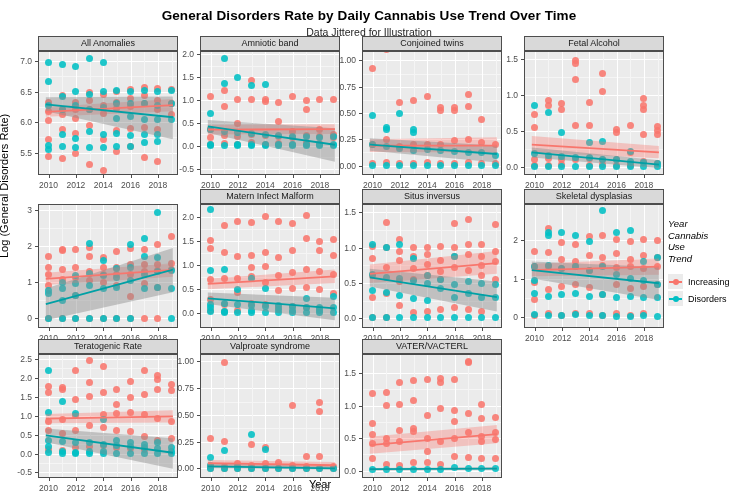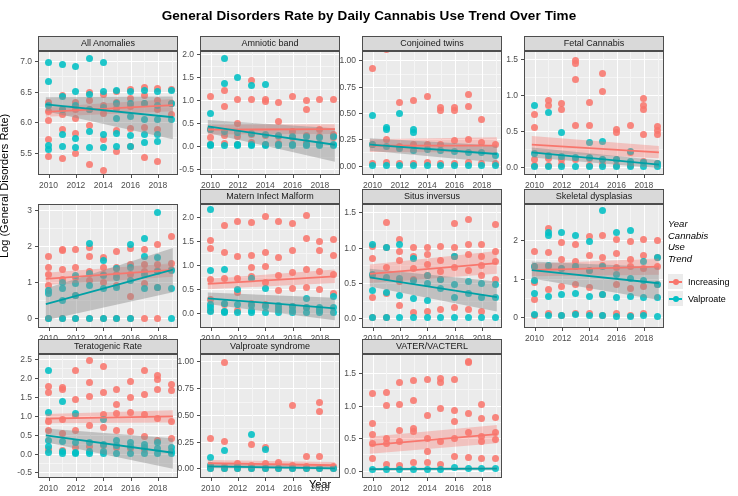--- a/index.html
+++ b/index.html
@@ -78,20 +78,21 @@
   .key .kline{position:absolute;left:1px;right:1px;top:7px;height:2px;}
   .key .kdot{position:absolute;left:5px;top:4.5px;width:6px;height:6px;border-radius:50%;}
   .legend-label{font-size:9px;color:#000;white-space:nowrap;}
 </style>
 </head>
 <body>
 
 <div id="root">
 
   <div class="title">General Disorders Rate by Daily Cannabis Use Trend Over Time</div>
+  <div class="subtitle">Data Jittered for Illustration</div>
 
   <div class="axis-y-title">Log (General Disorders Rate)</div>
   <div class="axis-x-title">Year</div>
 
   <div id="facets">
       <div class="facet" style="left: 38px; top: 36px; width: 140px; height: 139px;">
         <div class="strip">
           <span class="strip-label">All Anomalies</span>
         </div>
         <div class="panel">
@@ -469,21 +470,21 @@
         <div class="xtickmark" style="left: 37.8911px; top: 139px;"></div>
         <div class="xtick" style="left: 65.2178px; top: 144px;">2014</div>
         <div class="xtickmark" style="left: 65.2178px; top: 139px;"></div>
         <div class="xtick" style="left: 92.5446px; top: 144px;">2016</div>
         <div class="xtickmark" style="left: 92.5446px; top: 139px;"></div>
         <div class="xtick" style="left: 119.871px; top: 144px;">2018</div>
         <div class="xtickmark" style="left: 119.871px; top: 139px;"></div>
       </div>
       <div class="facet" style="left: 524px; top: 36px; width: 140px; height: 139px;">
         <div class="strip">
-          <span class="strip-label">Fetal Cannabis</span>
+          <span class="strip-label">Fetal Alcohol</span>
         </div>
         <div class="panel">
           <div class="gl h" style="top: 114.824px;"></div>
           <div class="gl h" style="top: 78.9412px;"></div>
           <div class="gl h" style="top: 43.0588px;"></div>
           <div class="gl h" style="top: 7.17647px;"></div>
           <div class="gl h minor" style="top: 96.8824px;"></div>
           <div class="gl h minor" style="top: 61px;"></div>
           <div class="gl h minor" style="top: 25.1176px;"></div>
           <div class="gl v" style="left: 9.56436px;"></div>
@@ -1486,18 +1487,18 @@
             <div class="kline" style="background: rgb(248, 118, 109);"></div>
             <div class="kdot" style="background: rgb(248, 118, 109);"></div>
           </div>
           <div class="legend-label">Increasing</div>
         </div>
         <div class="legend-row">
           <div class="key">
             <div class="kline" style="background: rgb(0, 191, 196);"></div>
             <div class="kdot" style="background: rgb(0, 191, 196);"></div>
           </div>
-          <div class="legend-label">Valproate</div>
+          <div class="legend-label">Disorders</div>
         </div>
       </div>
   </div>
 
 </div>
 
 </body></html>

